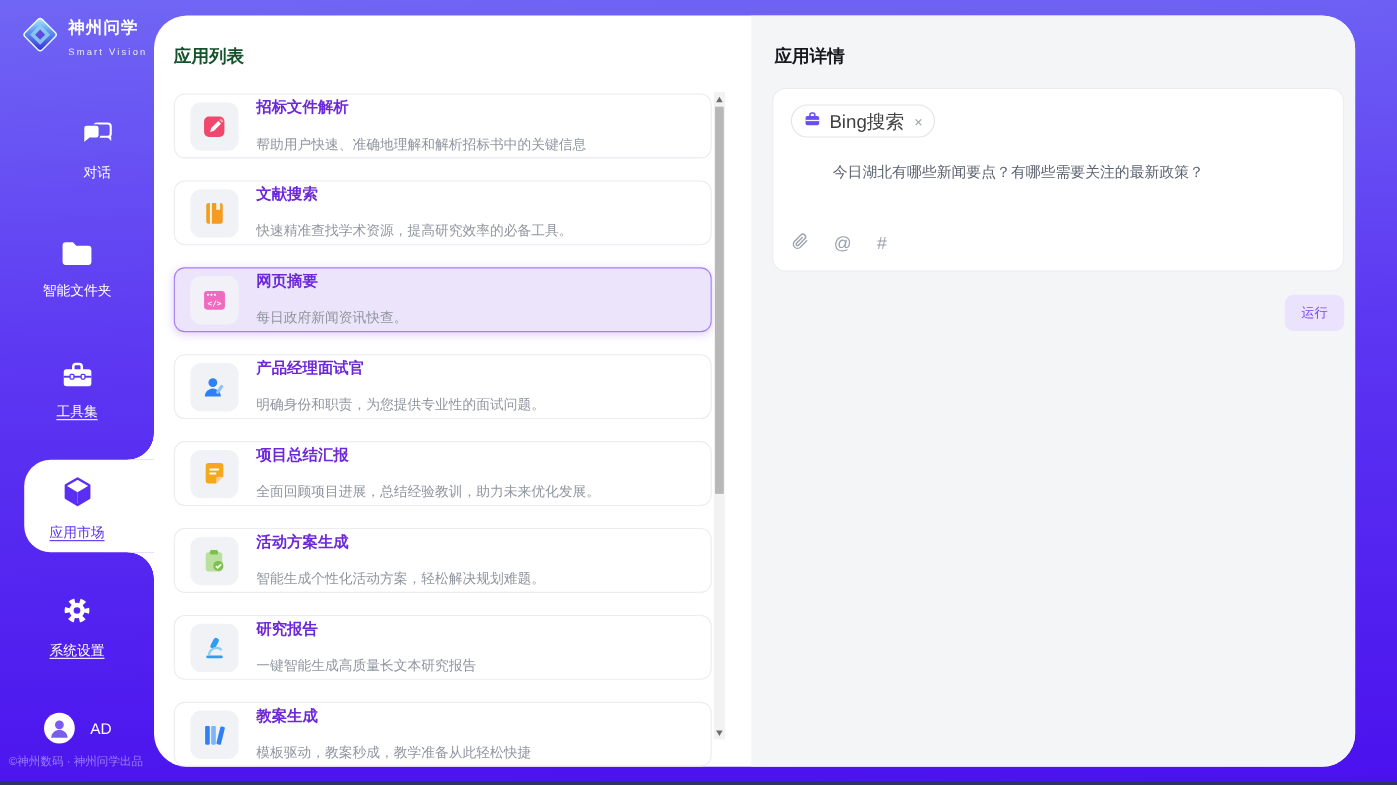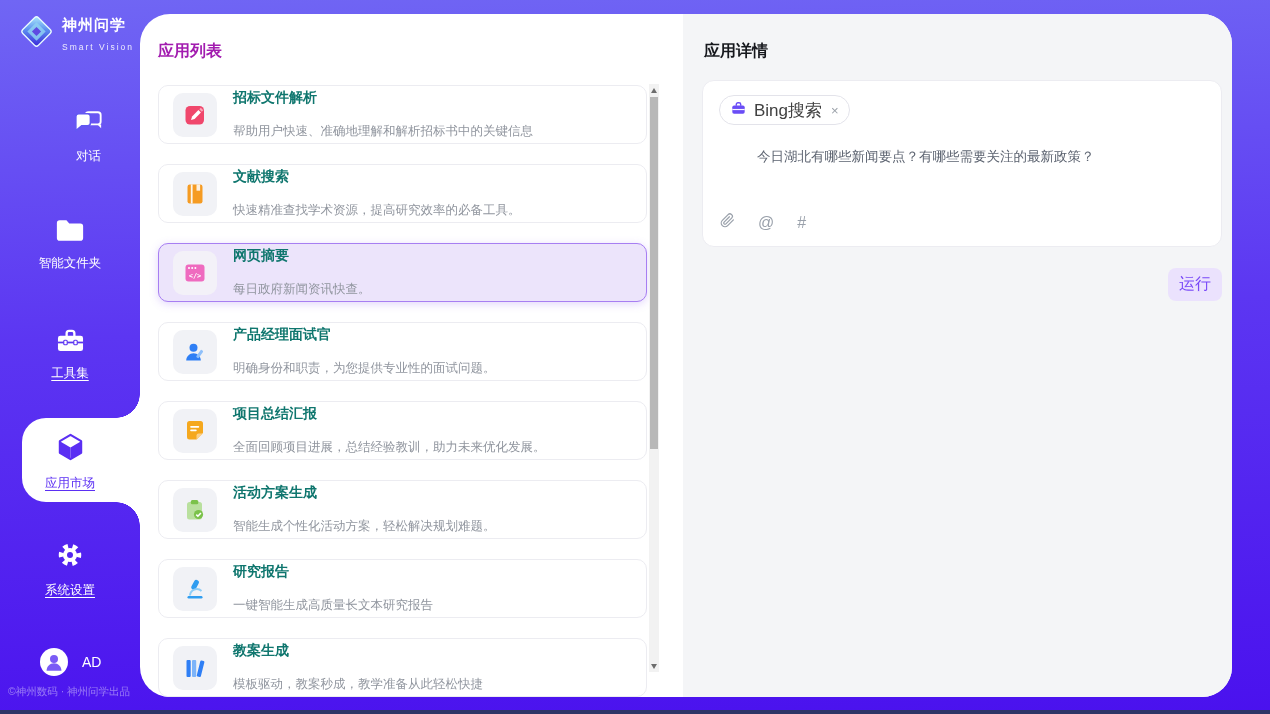--- a/index.html
+++ b/index.html
@@ -33,30 +33,30 @@
     align-items:center; justify-content:center; }
   .user-name { color:#fff; font-size:14px; }
   .copyright { position:absolute; left:8px; top:685px; color:rgba(255,255,255,.42); font-size:10.5px; }
 
   
   .content { position:absolute; left:140px; top:14px; width:1092px; height:683px;
     border-radius:30px; background:#fff; overflow:hidden; }
   .detail-bg { position:absolute; left:543px; top:0; width:549px; height:683px; background:#f4f5f7; }
 
   
-  .list-title { position:absolute; left:18px; top:27px; font-size:16px; font-weight:bold; color:#a21caf; }
+  .list-title { position:absolute; left:18px; top:27px; font-size:16px; font-weight:bold; color:#14532d; }
   .cards { position:absolute; left:18px; top:71px; width:489px; }
   .card { height:59px; margin-bottom:20px; background:#fff; border:1px solid #ececf1;
     border-radius:10px; display:flex; align-items:center; padding:0 14px; cursor:pointer; }
   .card.selected { background:#ece4fb; border:1px solid #a77ef2;
     box-shadow:0 2px 8px rgba(140,90,245,.25); }
   .tile { width:44px; height:44px; border-radius:10px; background:#f1f2f6; flex:none;
     display:flex; align-items:center; justify-content:center; margin-right:16px; }
   .card.selected .tile { background:#f3f1f8; }
-  .card .name { font-size:14px; font-weight:bold; color:#0f766e; }
+  .card .name { font-size:14px; font-weight:bold; color:#6d28d9; }
   .card .desc { font-size:12.5px; color:#90959e; margin-top:16px; white-space:nowrap; }
 
   
   .sb-track { position:absolute; left:509px; top:70px; width:10px; height:588px; background:#f2f2f2; }
   .sb-thumb { position:absolute; left:1px; top:13px; width:8px; height:352px; background:#b8b8b8; cursor:pointer; }
   .sb-btn { position:absolute; left:0; width:10px; height:12px; background:#f2f2f2;
     display:flex; align-items:center; justify-content:center; cursor:pointer; }
   .sb-up { top:0; } .sb-down { bottom:0; }
   .tri-up { width:0; height:0; border-left:3.5px solid transparent; border-right:3.5px solid transparent;
     border-bottom:5px solid #6d6d6d; }
@@ -70,21 +70,21 @@
   .tool-tag { position:absolute; left:16px; top:14px; height:30px; padding:0 10px;
     display:inline-flex; align-items:center; gap:7px; border:1px solid #e3e3ea;
     border-radius:16px; background:#fff; cursor:pointer; }
   .tool-tag .tg-lbl { font-size:17px; color:#404040; }
   .tool-tag .tg-x { font-size:13px; color:#9aa0a8; margin-left:2px; cursor:pointer; }
   .prompt { position:absolute; left:17px; top:66px; right:16px; font-size:13.5px;
     color:#5c6370; line-height:1.5; cursor:text;margin-left:37px; }
   .attach-row { position:absolute; left:17px; bottom:13px; display:flex; align-items:center; gap:23px; }
   .attach-row .sym { font-size:16px; color:#9aa1ab; cursor:pointer; }
   .run-btn { position:absolute; left:1028px; top:254px; width:54px; height:33px;
-    background:#ebe2fd; color:#7a4af8; font-size:16px; border:none; border-radius:8px;
+    background:#ebe2fd; color:#7a4af8; font-size:12px; border:none; border-radius:8px;
     display:flex; align-items:center; justify-content:center; cursor:pointer; }
 </style>
 </head>
 <body>
 
 <div class="stage">
 
   <div class="sidebar">
     <div class="logo">
       <span>

